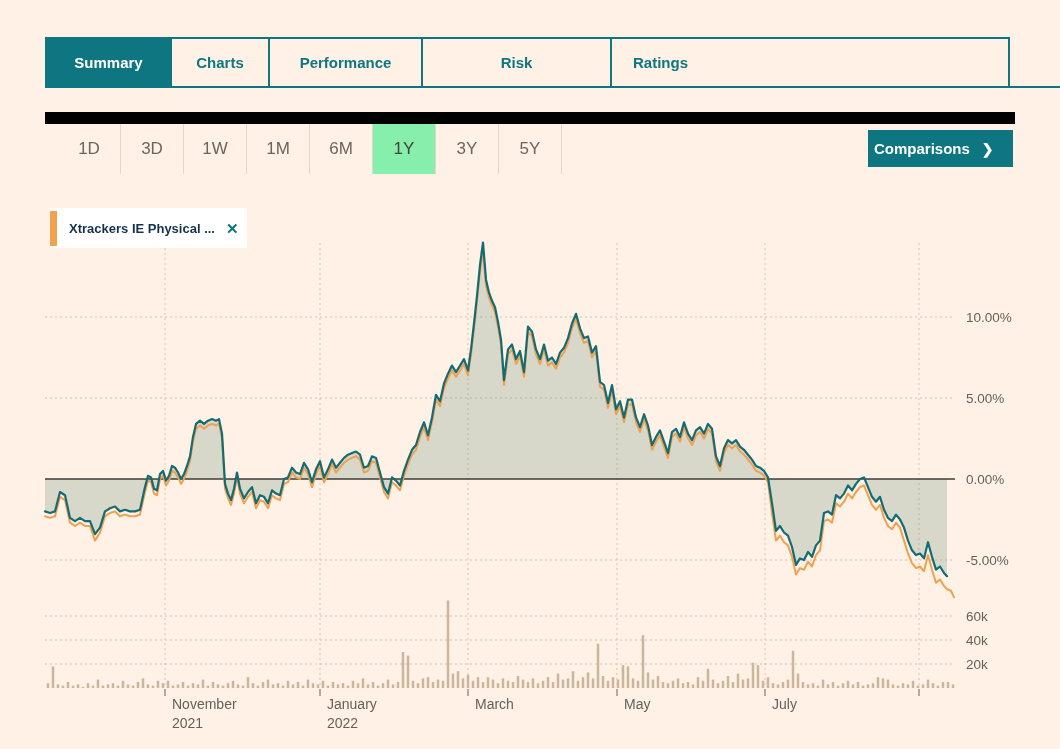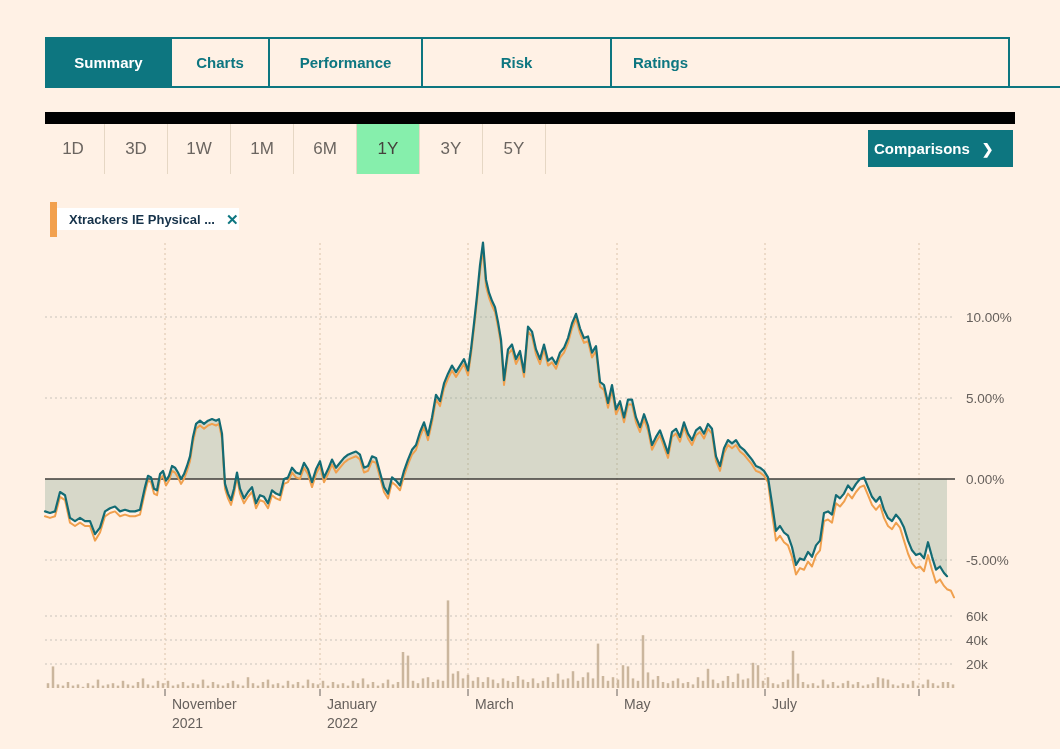--- a/index.html
+++ b/index.html
@@ -29,43 +29,43 @@
   .tab:nth-child(4){width:189px;}
   .tab:nth-child(5){width:97px;}
   .tab:nth-child(6){width:111px;}
   .tab:nth-child(7){width:176px;}
   .tab-underline-ext{position:absolute;left:1008px;top:86px;width:52px;height:2px;background:#0d7680;}
 
   
   .black-bar{position:absolute;left:45px;top:112px;width:970px;height:12px;background:#000;}
 
   
-  .ranges{position:absolute;left:42px;top:124px;height:50px;display:flex;align-items:flex-end;}
+  .ranges{position:absolute;left:58px;top:124px;height:50px;display:flex;align-items:flex-end;}
   .range-btn{
     width:63px;height:100%;box-sizing:border-box;
     display:flex;align-items:center;justify-content:center;
     font-size:17px;color:#6b6560;background:transparent;cursor:pointer;
     border:none;border-right:1px solid #e6d7c4;padding:0;
     font-family:"Liberation Sans",sans-serif;
   }
   .range-btn.selected{background:#86efac;color:#45403c;}
 
   
   .comparisons{
     position:absolute;left:868px;top:130px;width:145px;height:37px;
     background:#0d7680;color:#fff;border:none;cursor:pointer;
     display:flex;align-items:center;justify-content:flex-start;gap:12px;
     font-size:15px;font-weight:700;font-family:"Liberation Sans",sans-serif;
   }
   .comparisons .chev{font-size:14px;font-weight:700;}
 
   
   .legend-chip{
-    position:absolute;left:50px;top:208px;height:22px;
-    background:#ffffff;display:flex;align-items:center;padding-right:0;
+    position:absolute;left:50px;top:208px;height:40px;
+    background:#ffffff;display:flex;align-items:center;padding-right:8px;
   }
   .legend-bar{width:7px;height:35px;background:#f2a14f;flex:0 0 auto;}
   .legend-label{font-size:13px;font-weight:700;color:#15324a;margin-left:12px;white-space:nowrap;}
   .legend-close{margin-left:11px;color:#0d7680;font-weight:700;font-size:15px;cursor:pointer;line-height:1;}
 
   
   #chart-svg{position:absolute;left:0;top:0;}
   .grid-h{stroke:#c9c3bb;stroke-width:1;stroke-dasharray:2 3;}
   .grid-v{stroke:#dbc3aa;stroke-width:1;stroke-dasharray:2 3;}
   .zero-line{stroke:#3e3c39;stroke-width:1.5;}

